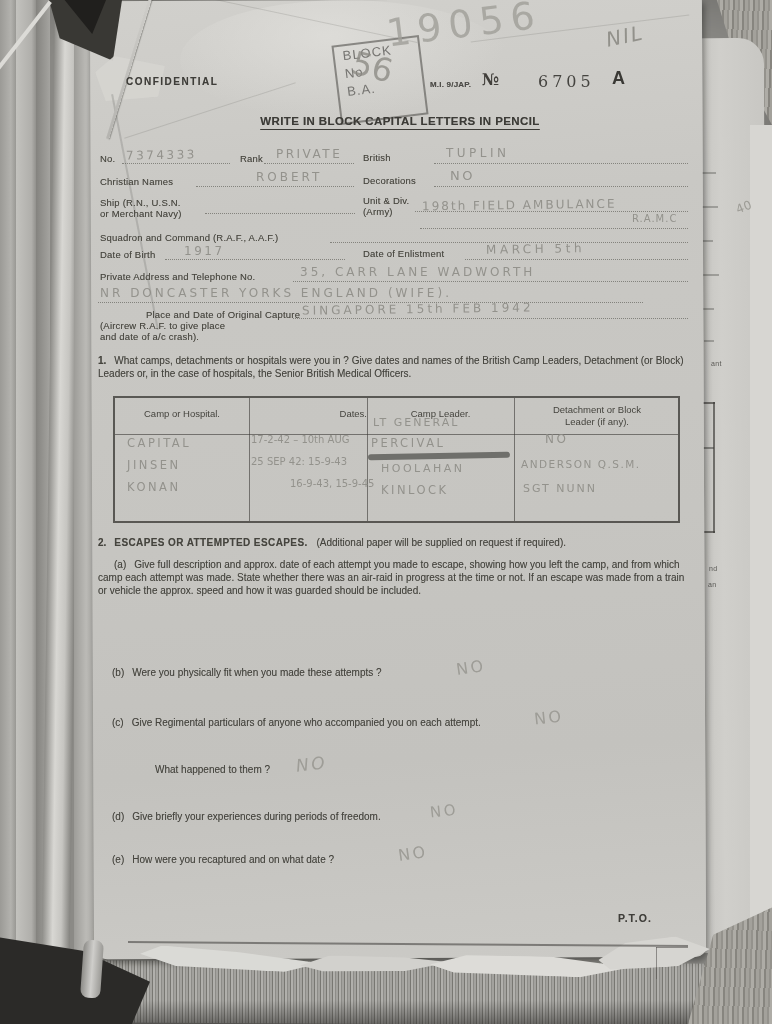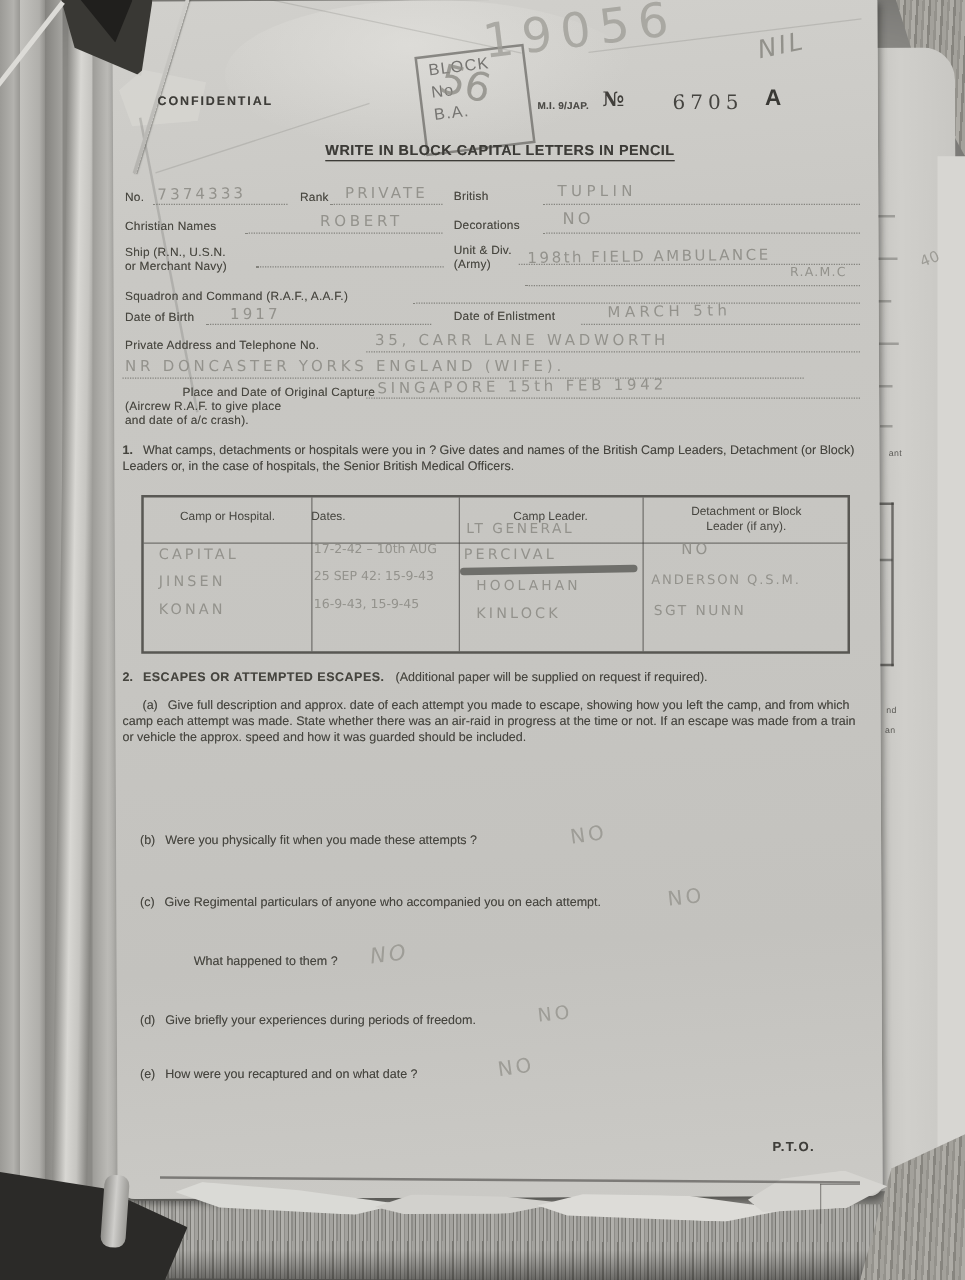--- a/index.html
+++ b/index.html
@@ -171,34 +171,34 @@
       <span class="b" style="margin-right:8px;">1.</span><span>What camps, detachments or hospitals were you in ?   Give dates and names of the British Camp Leaders, Detachment (or Block) Leaders or, in the case of hospitals, the Senior British Medical Officers.</span>
     </div>
 
     <div class="abs" style="left:113px;top:396px;width:567px;height:127px;border:2px solid rgba(58,57,53,.78);box-sizing:border-box;">
       <div class="abs" style="left:134px;top:0;width:1px;height:100%;background:rgba(58,57,53,.6);"></div>
       <div class="abs" style="left:252px;top:0;width:1px;height:100%;background:rgba(58,57,53,.6);"></div>
       <div class="abs" style="left:399px;top:0;width:1px;height:100%;background:rgba(58,57,53,.6);"></div>
       <div class="abs" style="left:0;top:36px;width:100%;height:1px;background:rgba(58,57,53,.6);"></div>
 
       <div class="abs" style="left:0;top:10px;width:134px;text-align:center;font-size:9.5px;color:#45443e;">Camp or Hospital.</div>
-      <div class="abs" style="left:134px;top:10px;width:118px;text-align:left;font-size:9.5px;color:#45443e;">Dates.</div>
+      <div class="abs" style="left:134px;top:10px;width:118px;text-align:right;font-size:9.5px;color:#45443e;">Dates.</div>
       <div class="abs" style="left:252px;top:10px;width:147px;text-align:center;font-size:9.5px;color:#45443e;">Camp Leader.</div>
       <div class="abs" style="left:399px;top:6px;width:166px;text-align:center;font-size:9.5px;color:#45443e;">Detachment or Block</div>
       <div class="abs" style="left:399px;top:18px;width:166px;text-align:center;font-size:9.5px;color:#45443e;">Leader (if any).</div>
 
       <span class="hw" style="left:258px;top:18px;font-size:11px;letter-spacing:2px;">LT GENERAL</span>
 
       <span class="hw" style="left:12px;top:38px;font-size:11.5px;">CAPITAL</span>
       <span class="hw" style="left:12px;top:60px;font-size:11.5px;">JINSEN</span>
       <span class="hw" style="left:12px;top:82px;font-size:11.5px;">KONAN</span>
 
       <span class="hw" style="left:136px;top:36px;font-size:10px;letter-spacing:0;">17-2-42 – 10th AUG</span>
       <span class="hw" style="left:136px;top:58px;font-size:10px;letter-spacing:0;">25 SEP 42: 15-9-43</span>
-      <span class="hw" style="left:136px;top:80px;font-size:10px;letter-spacing:0;">16-9-43, 15-9-45</span>
+      <span class="hw" style="left:136px;top:80px;font-size:10px;letter-spacing:0;padding-left:39px;">16-9-43, 15-9-45</span>
 
       <span class="hw" style="left:256px;top:38px;font-size:11.5px;">PERCIVAL</span>
       <div class="abs" style="left:253px;top:55px;width:142px;height:6px;background:rgba(82,81,77,.75);border-radius:3px;transform:rotate(-1deg);"></div>
       <span class="hw" style="left:266px;top:64px;font-size:11px;">HOOLAHAN</span>
       <span class="hw" style="left:266px;top:85px;font-size:11.5px;">KINLOCK</span>
 
       <span class="hw" style="left:430px;top:34px;font-size:12px;">NO</span>
       <span class="hw" style="left:406px;top:60px;font-size:10.5px;letter-spacing:1.5px;">ANDERSON Q.S.M.</span>
       <span class="hw" style="left:408px;top:84px;font-size:11px;letter-spacing:2px;">SGT NUNN</span>
     </div>

